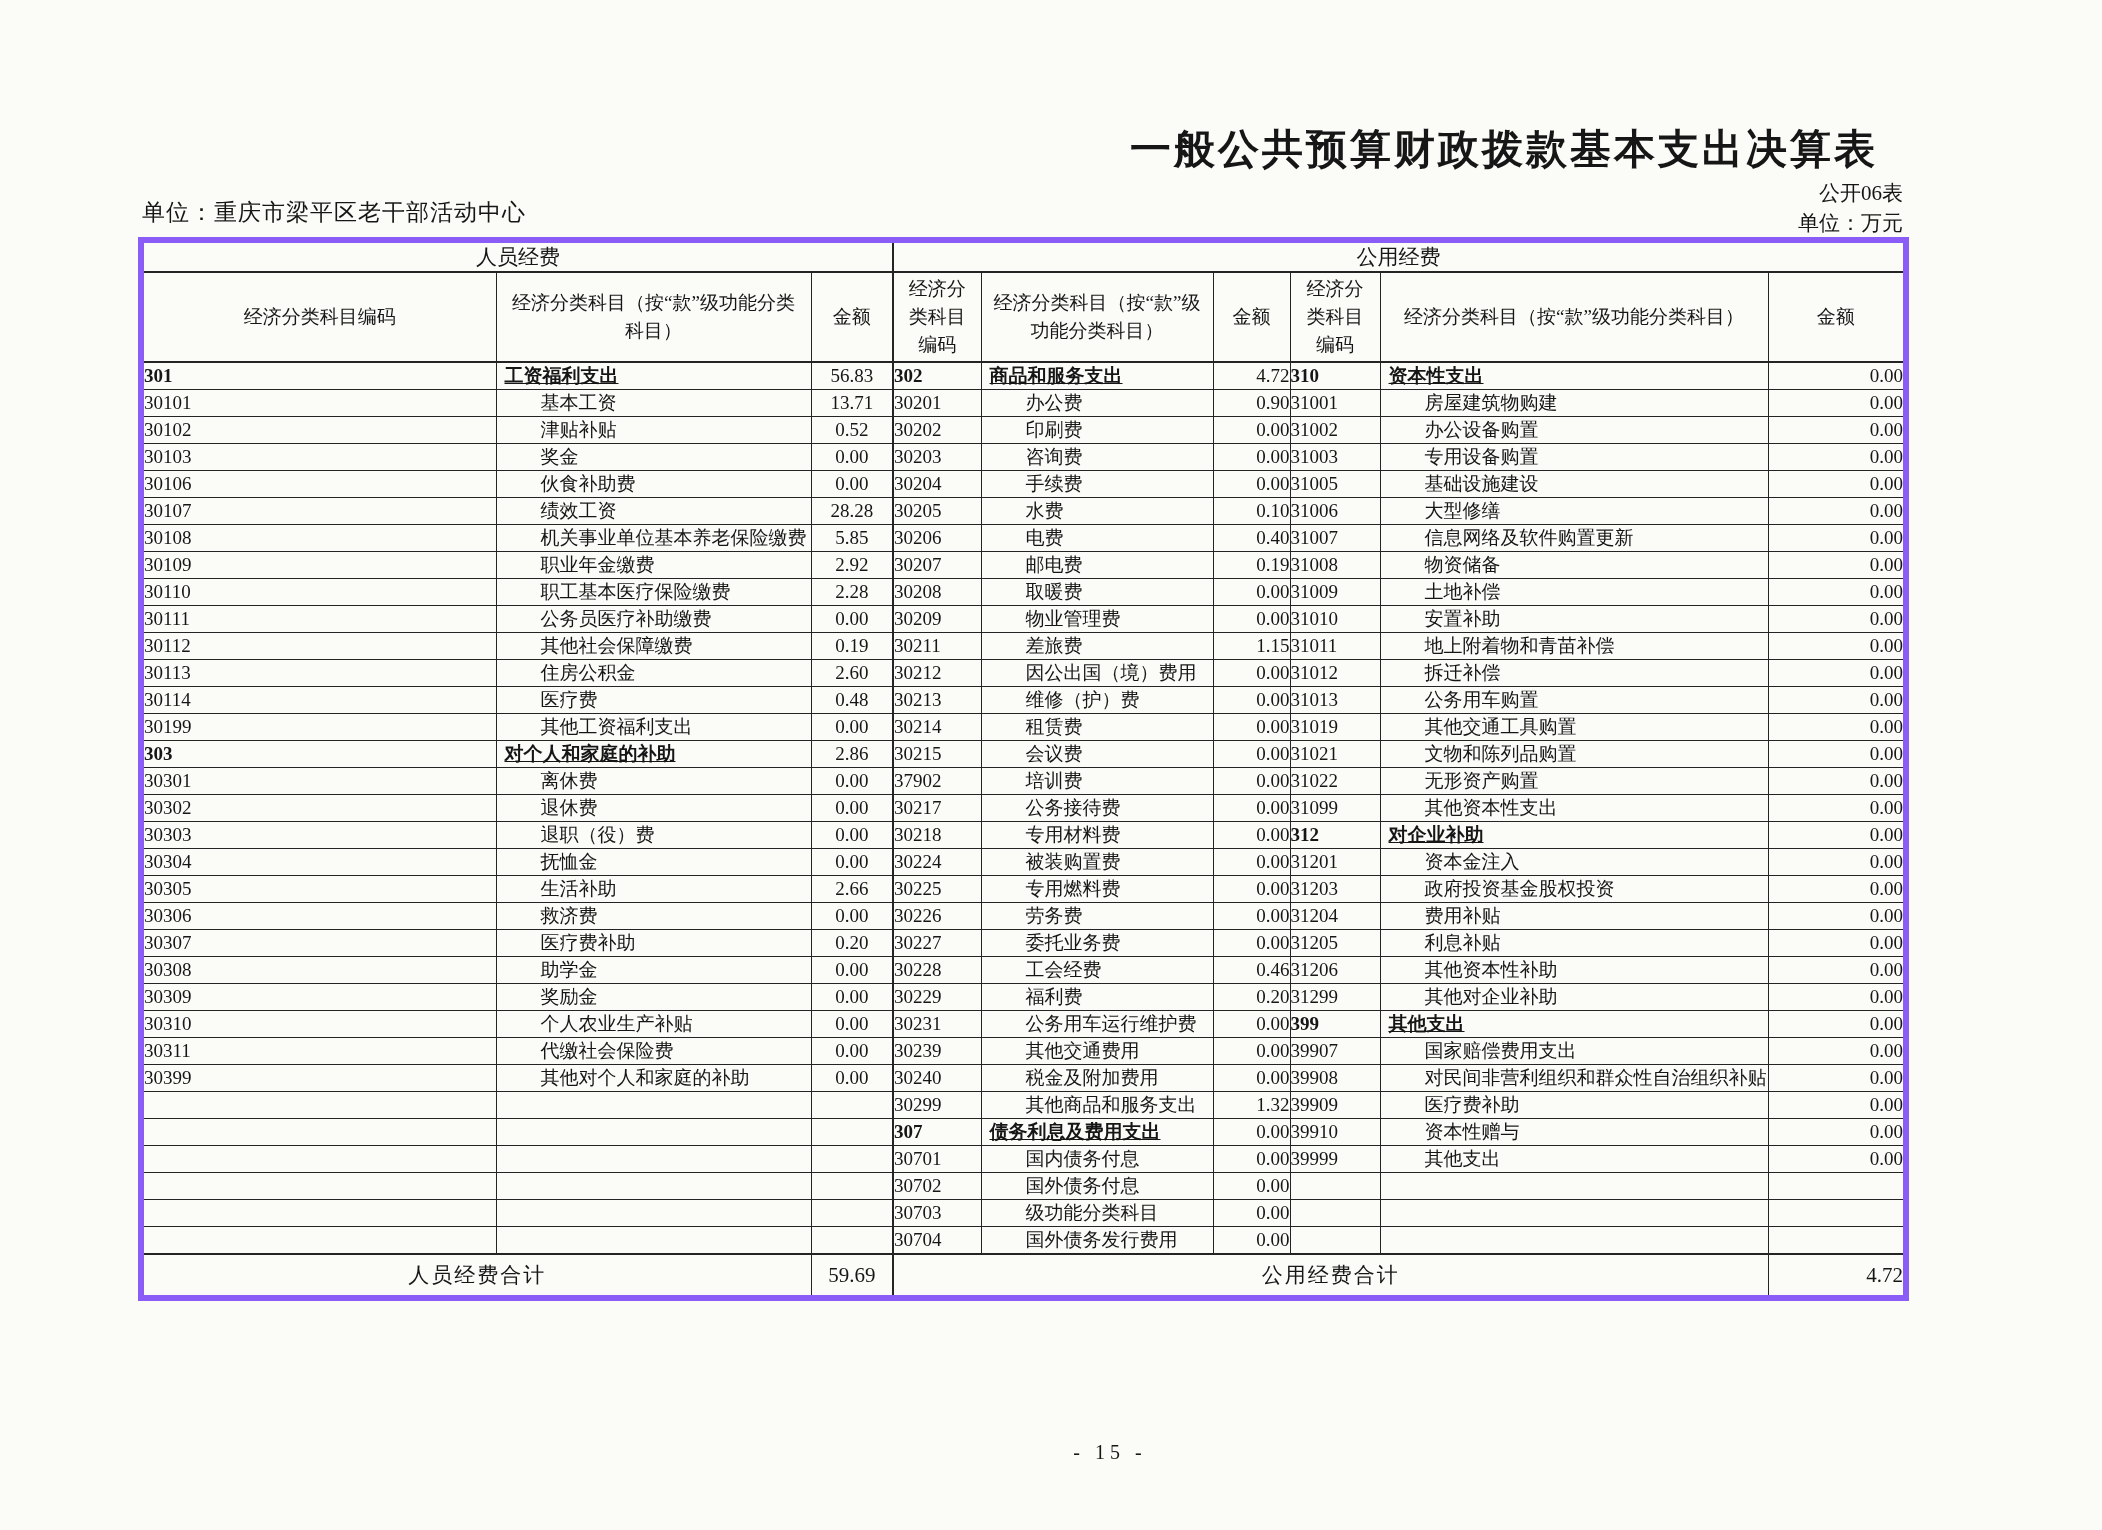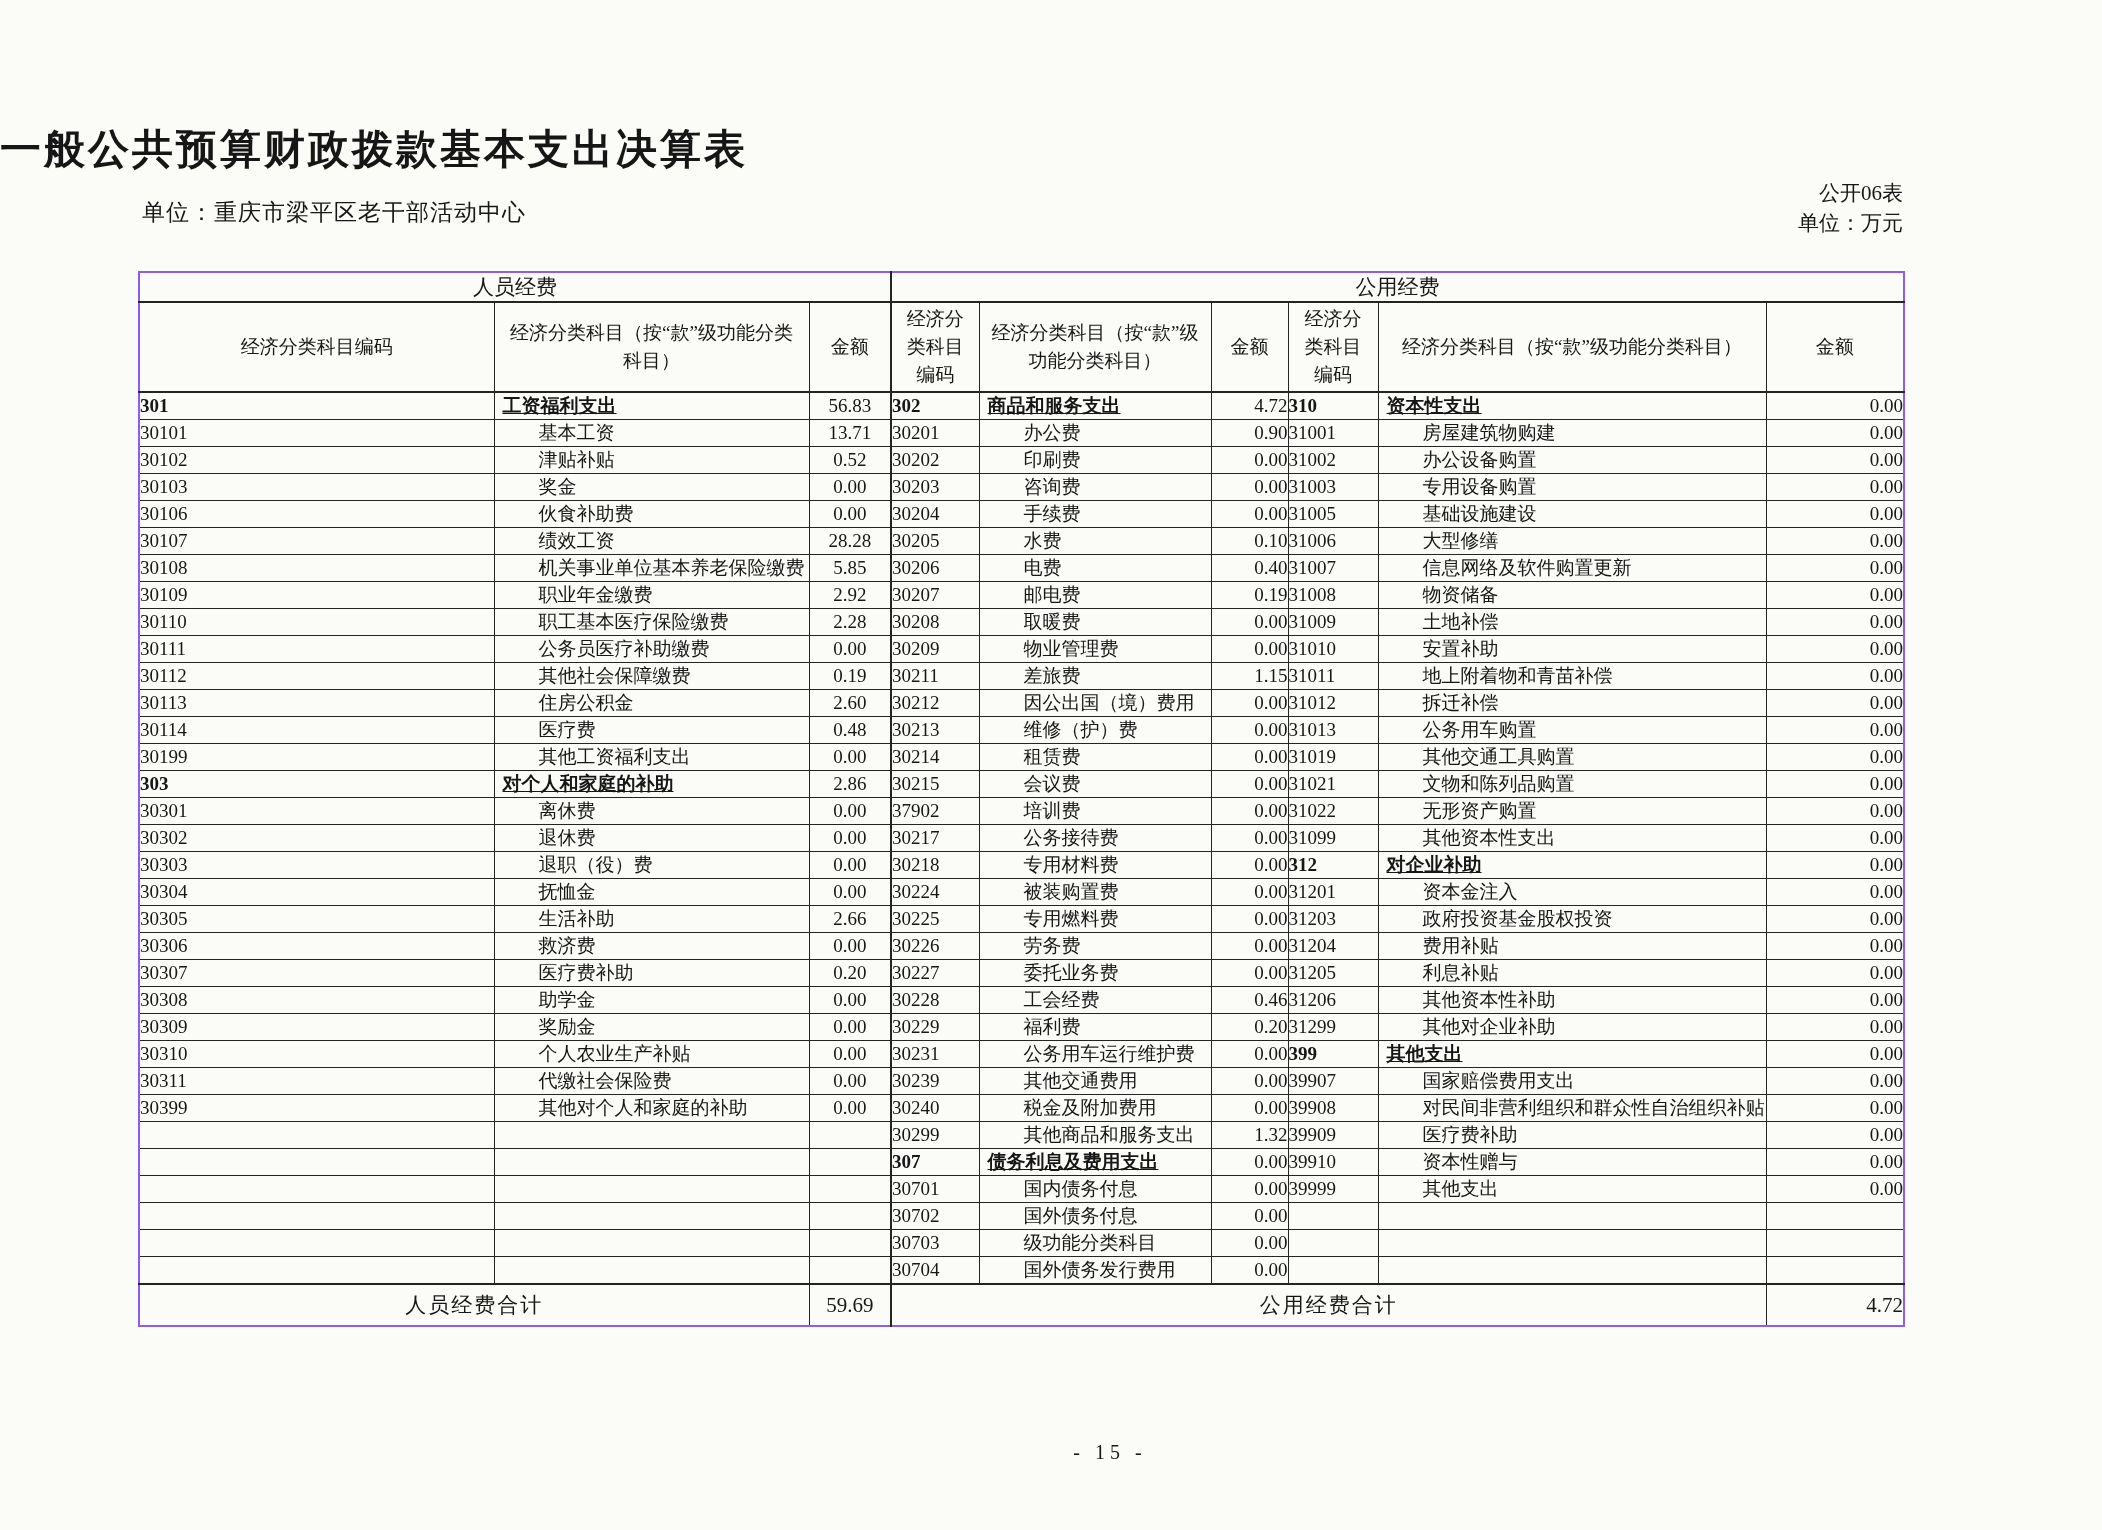--- a/index.html
+++ b/index.html
@@ -6,39 +6,39 @@
   body{
     position:relative;
     width:2102px;height:1530px;
     background:#fbfbf8;
     font-family:"Liberation Serif","DejaVu Serif",serif;
     color:#161616;
     overflow:hidden;
   }
   .page-title{
     position:absolute;top:122px;left:0;width:1878px;
-    text-align:left;font-size:41px;font-weight:bold;letter-spacing:3px;
+    text-align:right;font-size:41px;font-weight:bold;letter-spacing:3px;
   }
   .meta-left{
     position:absolute;left:142px;top:197px;font-size:23px;letter-spacing:1px;
   }
   .meta-right{
     position:absolute;top:178px;right:199px;text-align:right;
     font-size:21px;line-height:30px;
   }
   table.fin{
     position:absolute;left:138px;top:237px;width:1765px;
     border-collapse:collapse;table-layout:fixed;
     background:transparent;
   }
   table.fin th,table.fin td{
     border:1px solid #242424;
     padding:0;overflow:hidden;
   }
-  table.fin{border:2px solid #8b5cf6;margin-top:34px;}
+  table.fin{border:6px solid #8b5cf6;}
   tr.group-row th{
     height:25px;font-size:21px;font-weight:normal;text-align:center;
     border-bottom-width:2px;
   }
   tr.head-row th{
     height:88px;font-size:19px;font-weight:normal;text-align:center;
     vertical-align:middle;word-break:break-all;line-height:28px;
     padding:0 8px;border-bottom-width:2px;
   }
   td{height:26px;font-size:19px;line-height:22px;vertical-align:middle;}

